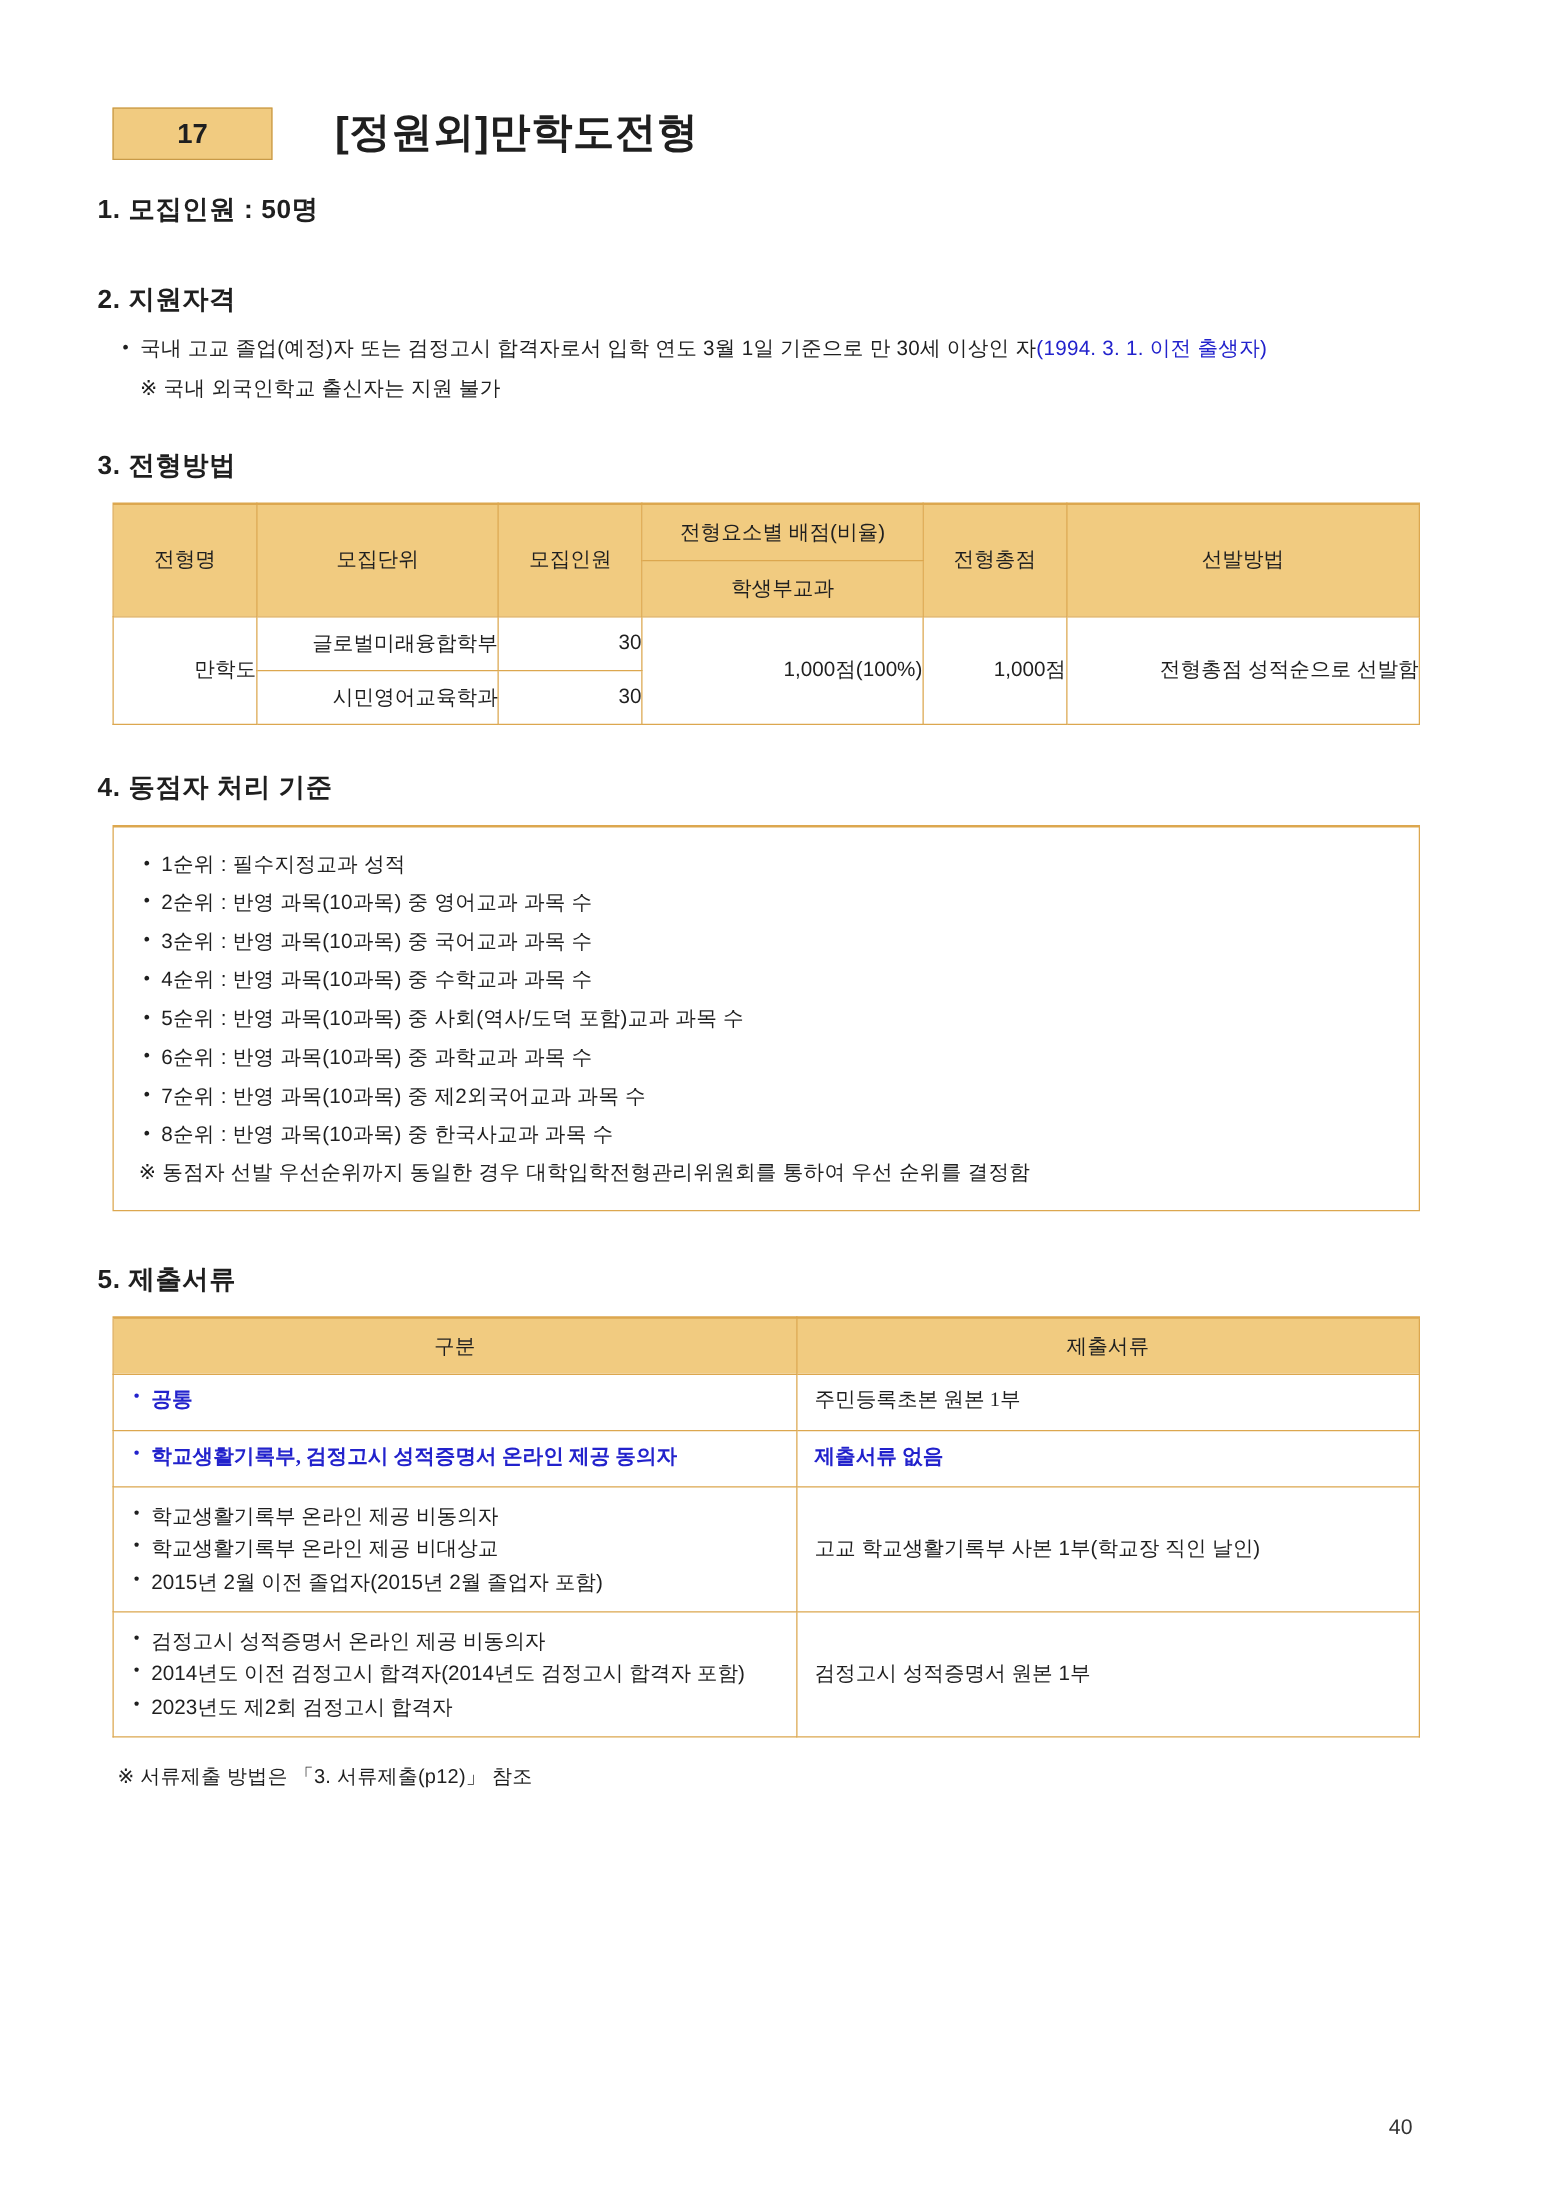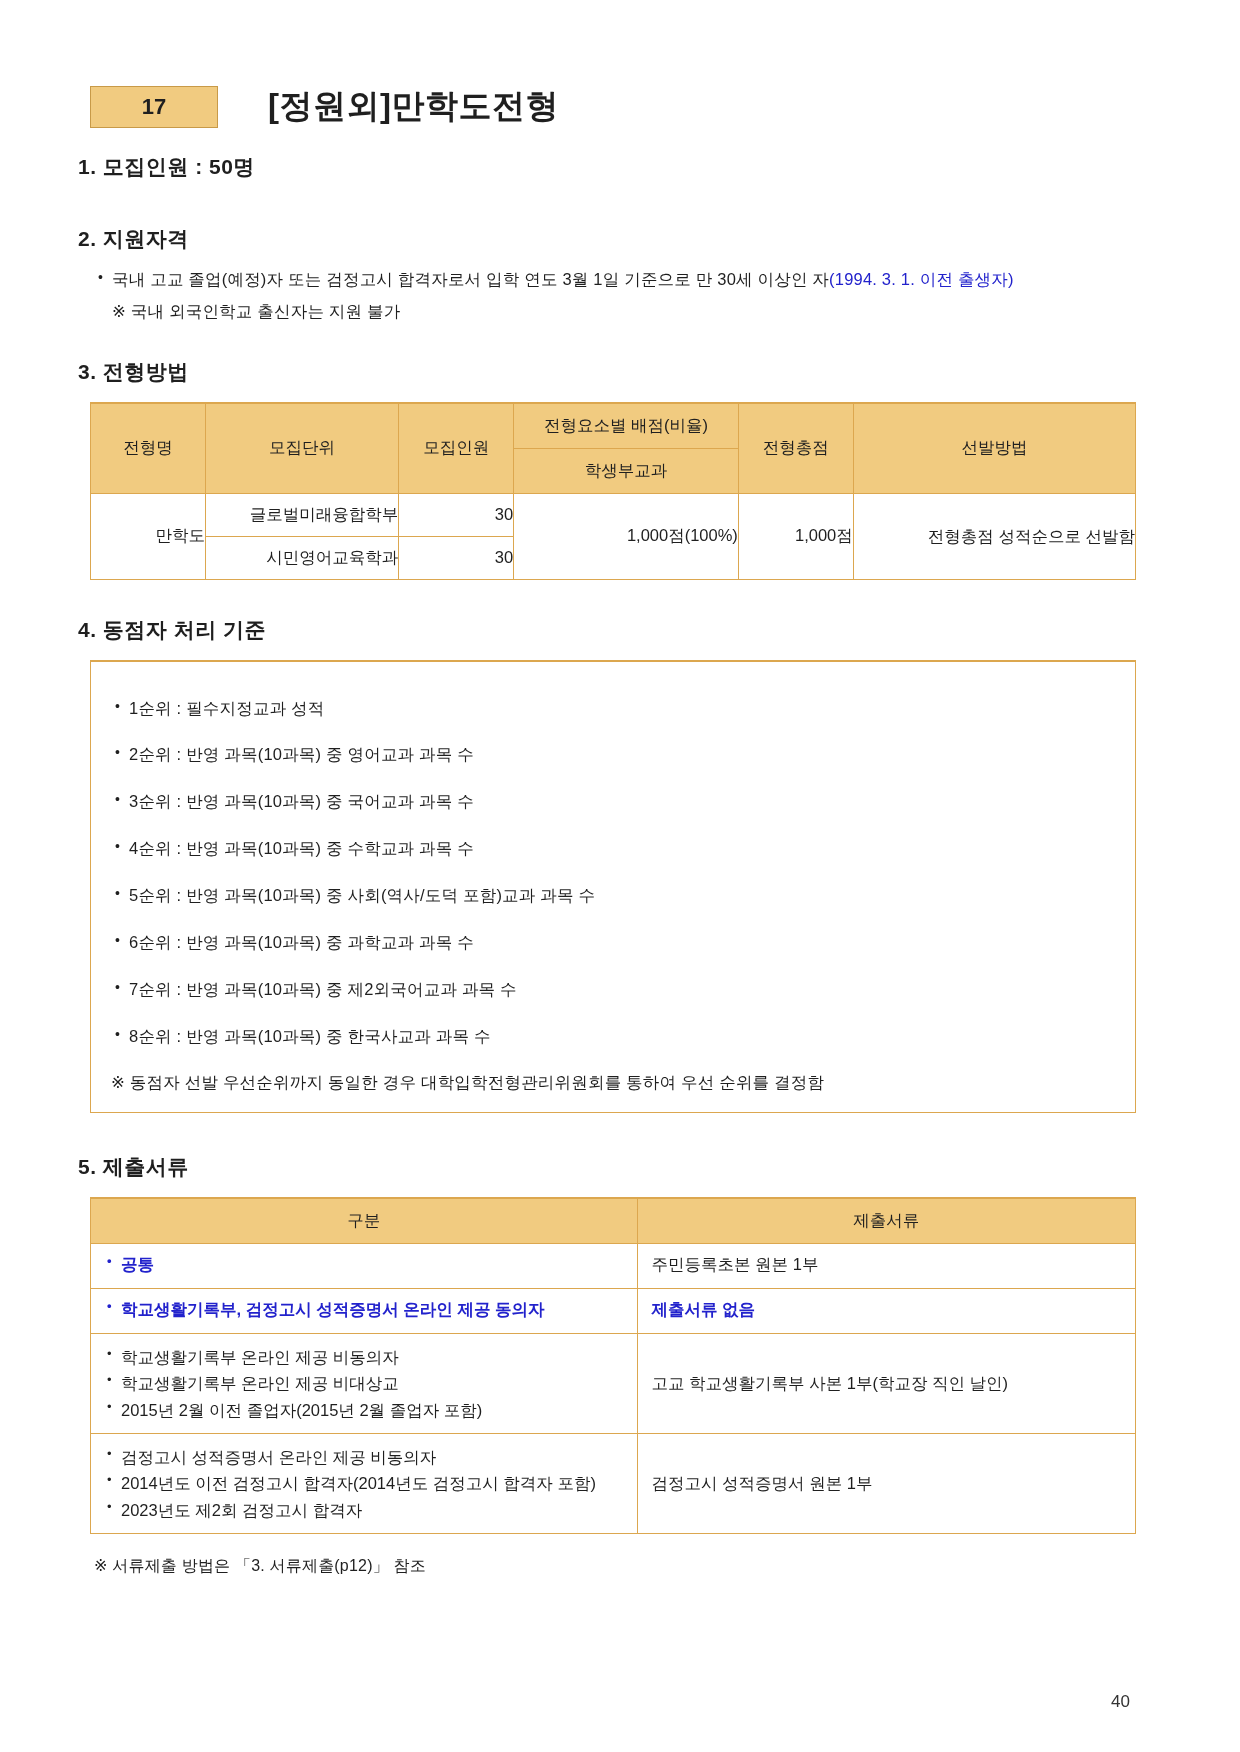--- a/index.html
+++ b/index.html
@@ -65,30 +65,30 @@
   .t1 .method-cell{line-height:1.5;}
 
   
   .rule-box{
     margin-top:16px;margin-left:12px;width:1046px;
     border:1.5px solid var(--gold-border);
     border-top:2px solid var(--gold-border);
     background:#fff;
     padding:15px 20px 14px 20px;
   }
-  .rule-box .body-text{line-height:1.87;margin-top:16px;}
+  .rule-box .body-text{line-height:1.87;}
 
   .note-line{margin-top:14px;margin-left:16px;}
   .note-line2{margin-top:20px;margin-left:16px;font-size:16px;}
 
   
   .t2 td{vertical-align:middle;padding:10px 14px;line-height:1.6;}
   .t2 .cell-lines div{position:relative;padding-left:16px;}
   .t2 .cell-lines div::before{content:"\2022";position:absolute;left:2px;top:0;font-size:13px;}
-  .t2 .row-slim td{height:45px;padding-top:6px;padding-bottom:10px;}
+  .t2 .row-slim td{height:45px;padding-top:6px;padding-bottom:10px;font-family:Liberation Serif, serif;}
 
   .page-num{
     position:absolute;
     top:1692px;right:110px;
     font-size:17px;color:#333;
   }
 </style>
 </head>
 <body>
 

